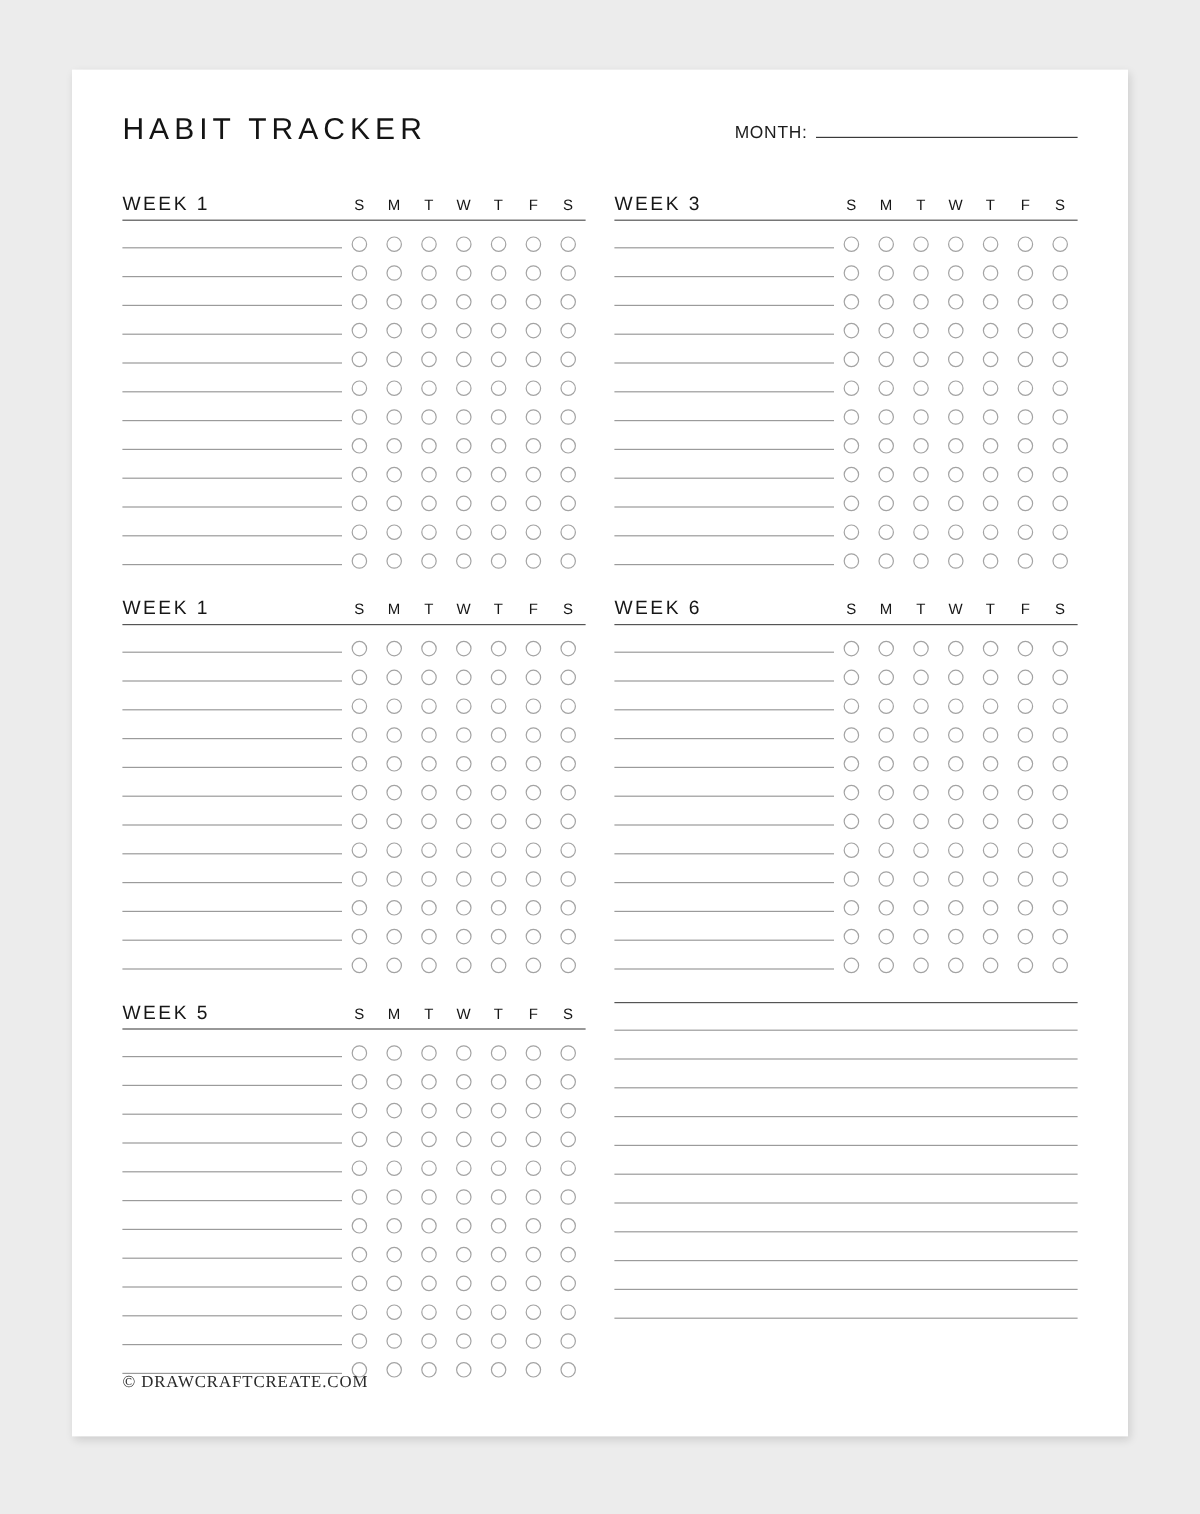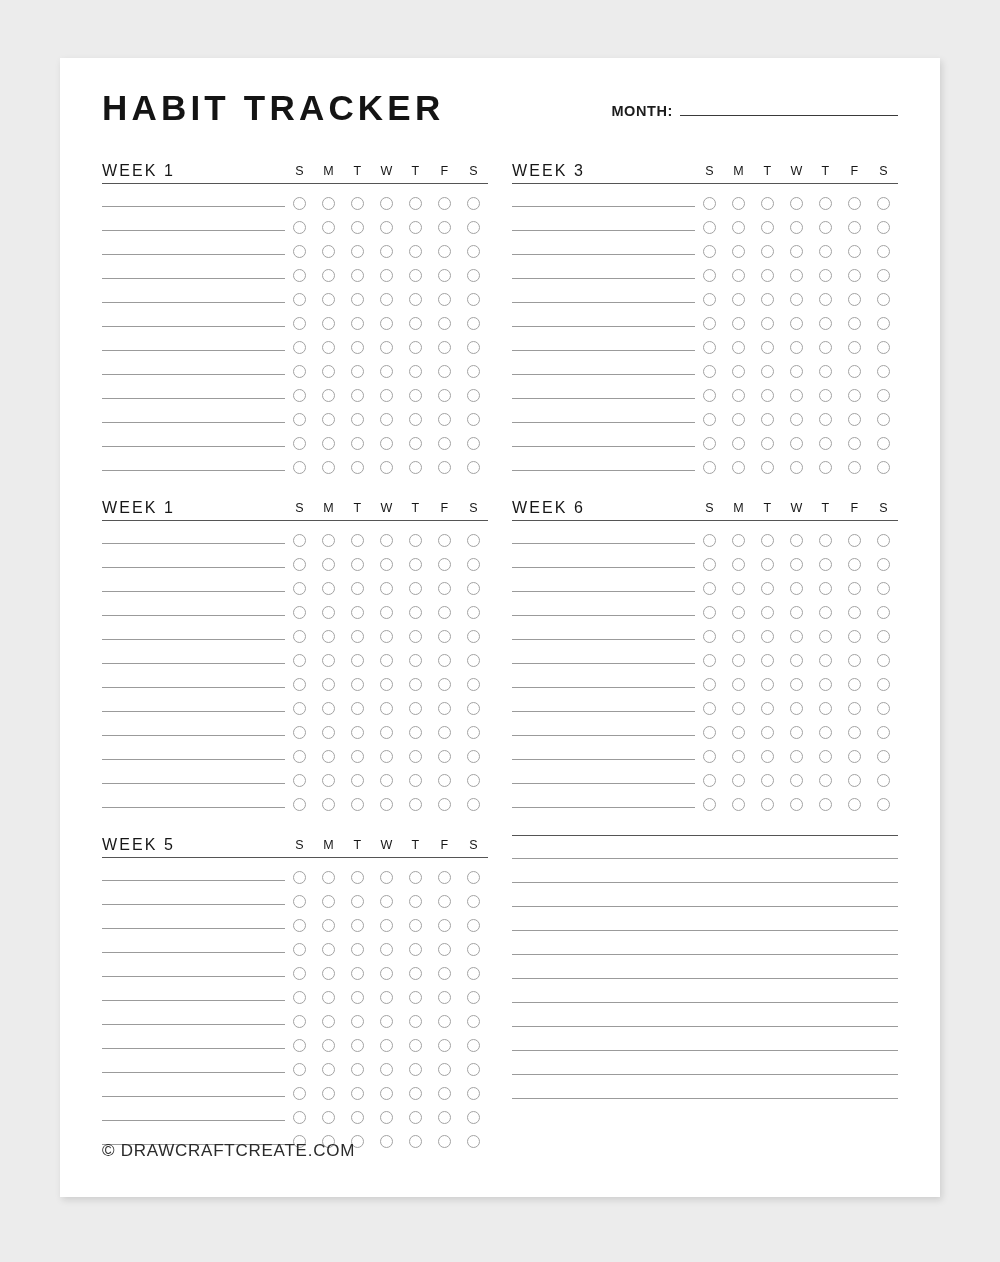--- a/index.html
+++ b/index.html
@@ -38,40 +38,40 @@
     position: absolute;
     left: 0;
     top: 30px;
     width: 796px;
     height: 58px;
   }
   .title {
     position: absolute;
     left: 0;
     top: 0;
-    font-size: 35px;
+    font-size: 25px;
     letter-spacing: 4.2px;
     color: #141414;
-    font-weight: 700;
+    font-weight: 400;
     white-space: nowrap;
     line-height: 40px;
   }
   .month-wrap {
     position: absolute;
     right: 0;
     top: 15px;
     display: flex;
     align-items: baseline;
     white-space: nowrap;
   }
   .month-label {
     font-size: 14.5px;
     letter-spacing: 0.6px;
     color: #1c1c1c;
-    font-weight: 700;
+    font-weight: 400;
     text-align: center;
   }
   .month-rule {
     width: 218px;
     height: 0;
     border-bottom: 1.4px solid #3a3a3a;
     margin-left: 7px;
     margin-bottom: 2px;
   }
 
@@ -181,24 +181,25 @@
     border-bottom: 1px solid #9b9b9b;
   }
 
   .gap-v { height: 18px; }
 
   
   .footer {
     position: absolute;
     left: 0;
     bottom: 36px;
-    font-size: 17px;
+    font-size: 14px;
     letter-spacing: 0.75px;
     color: #2b2b2b;
     white-space: nowrap;
+    font-family: Liberation Serif, serif;
   }
 </style>
 </head>
 <body>
 
 <div class="page">
   <div class="inner">
 
     <div class="header">
       <div class="title">HABIT TRACKER</div>

